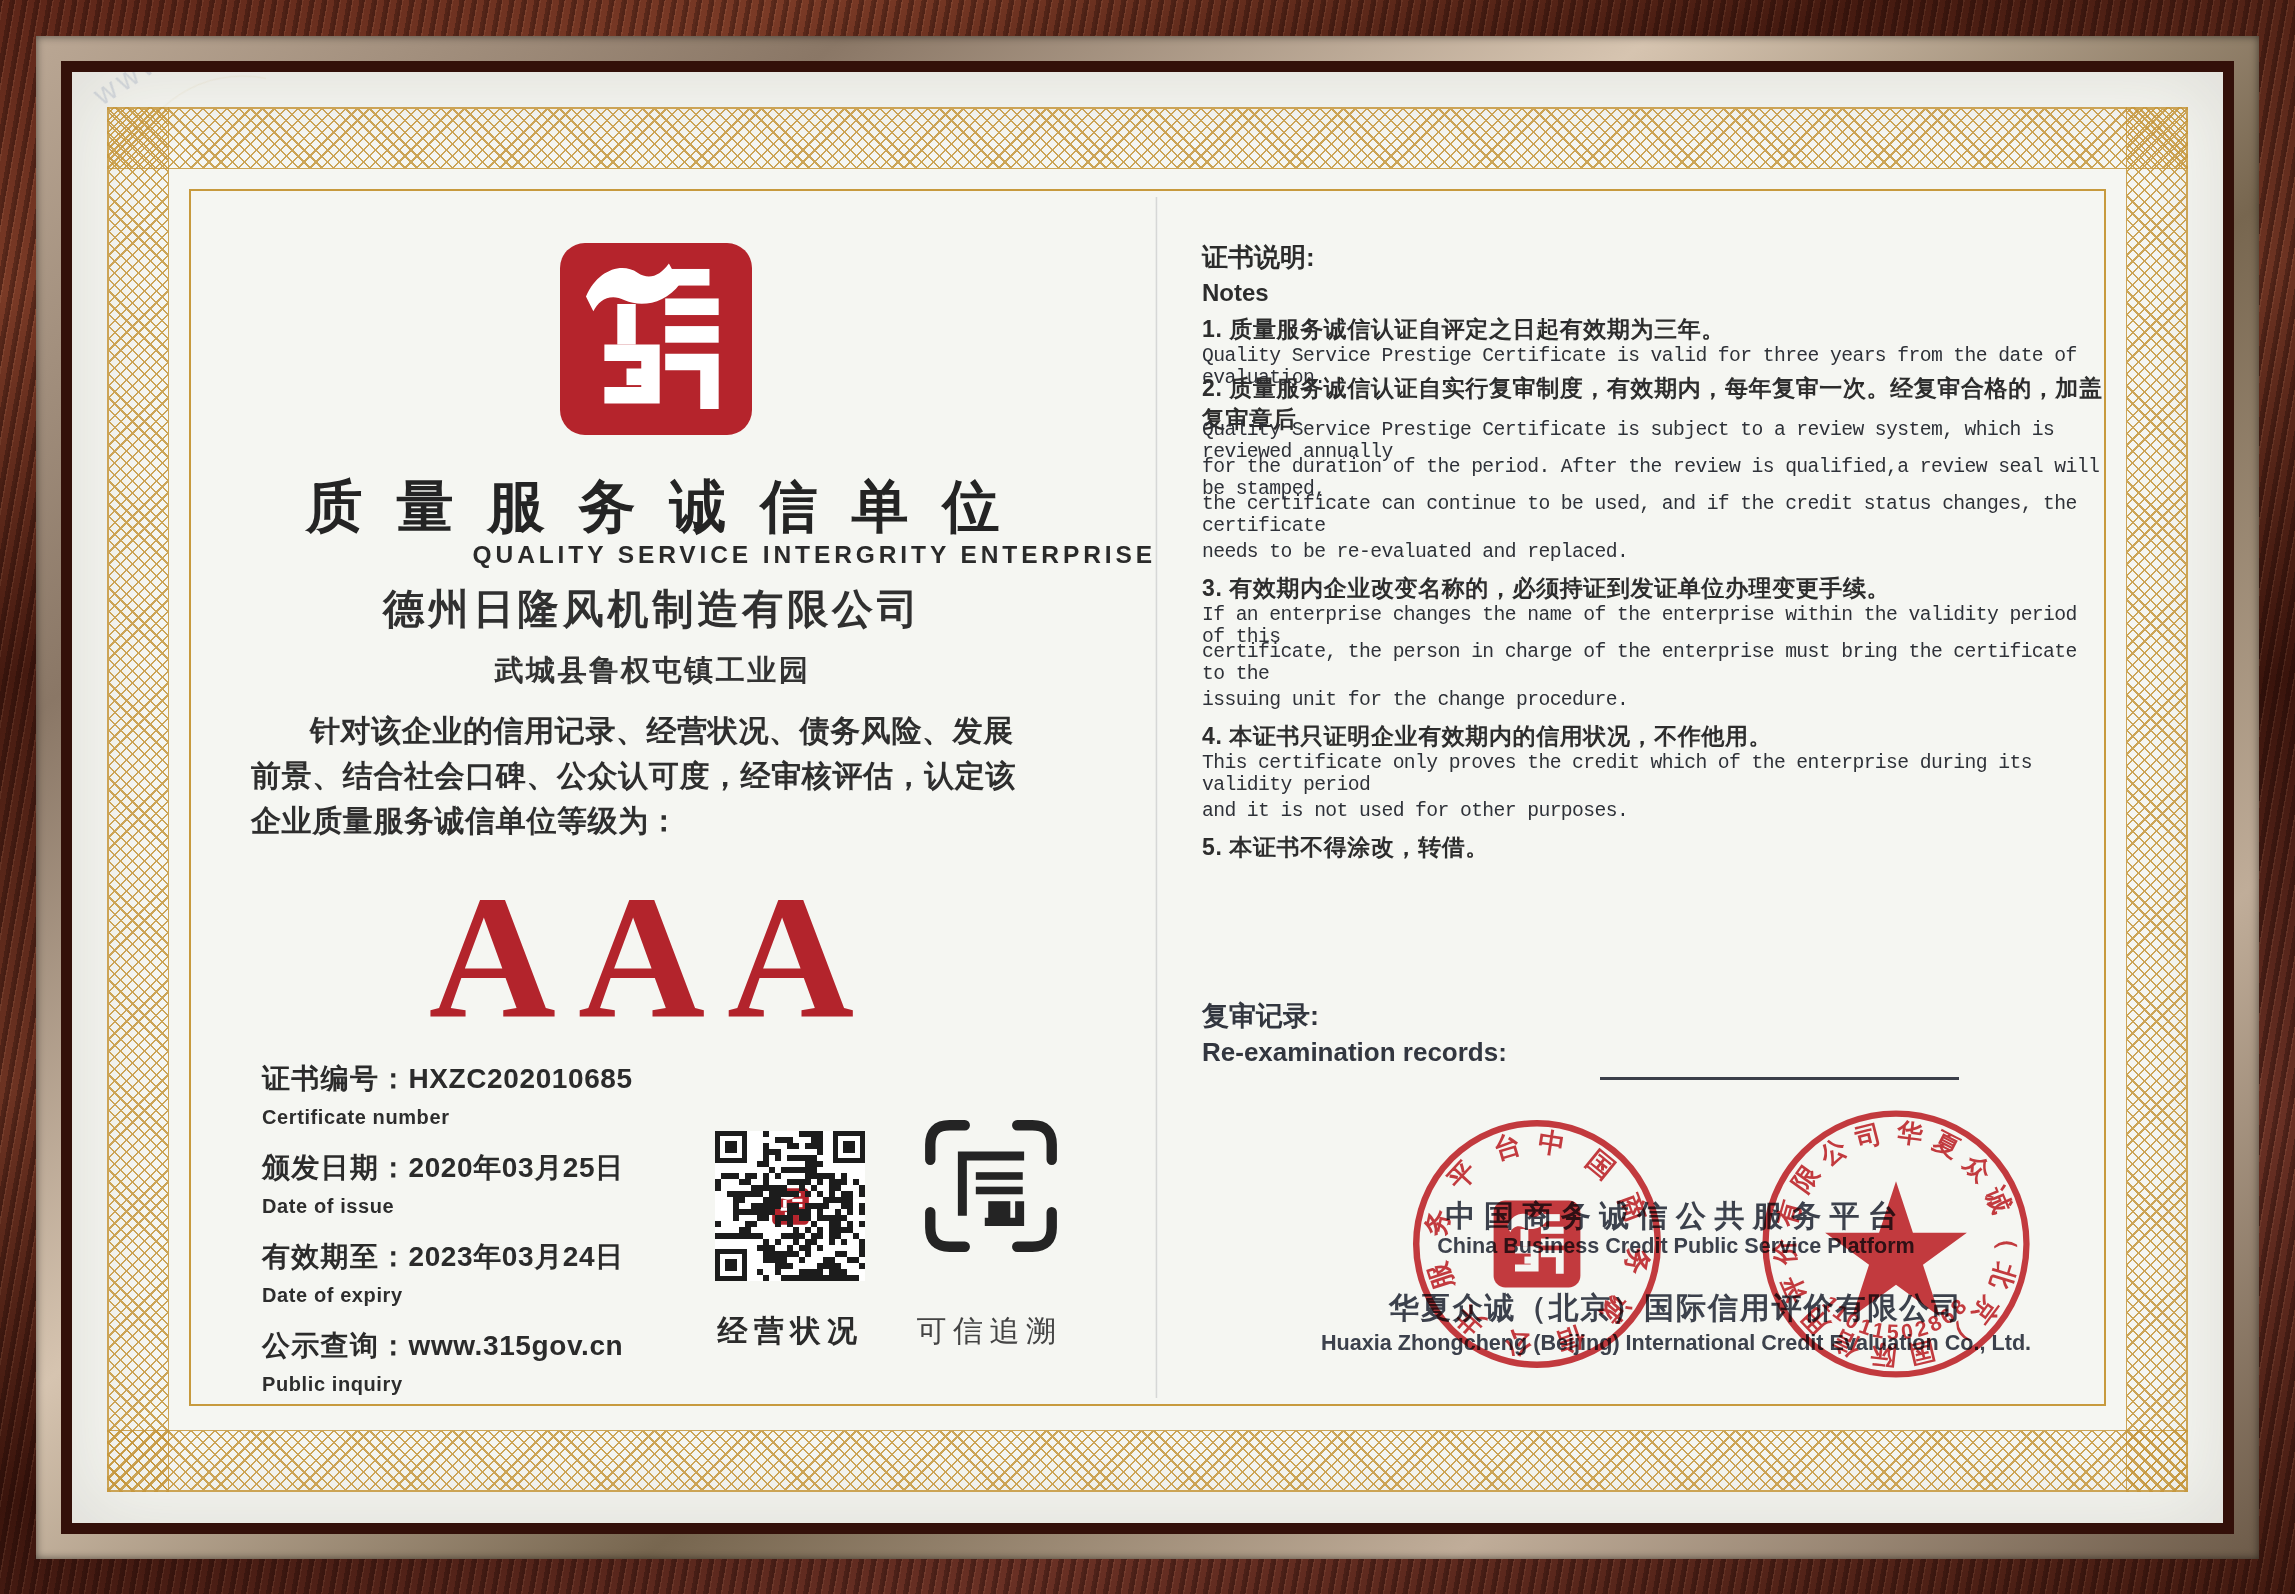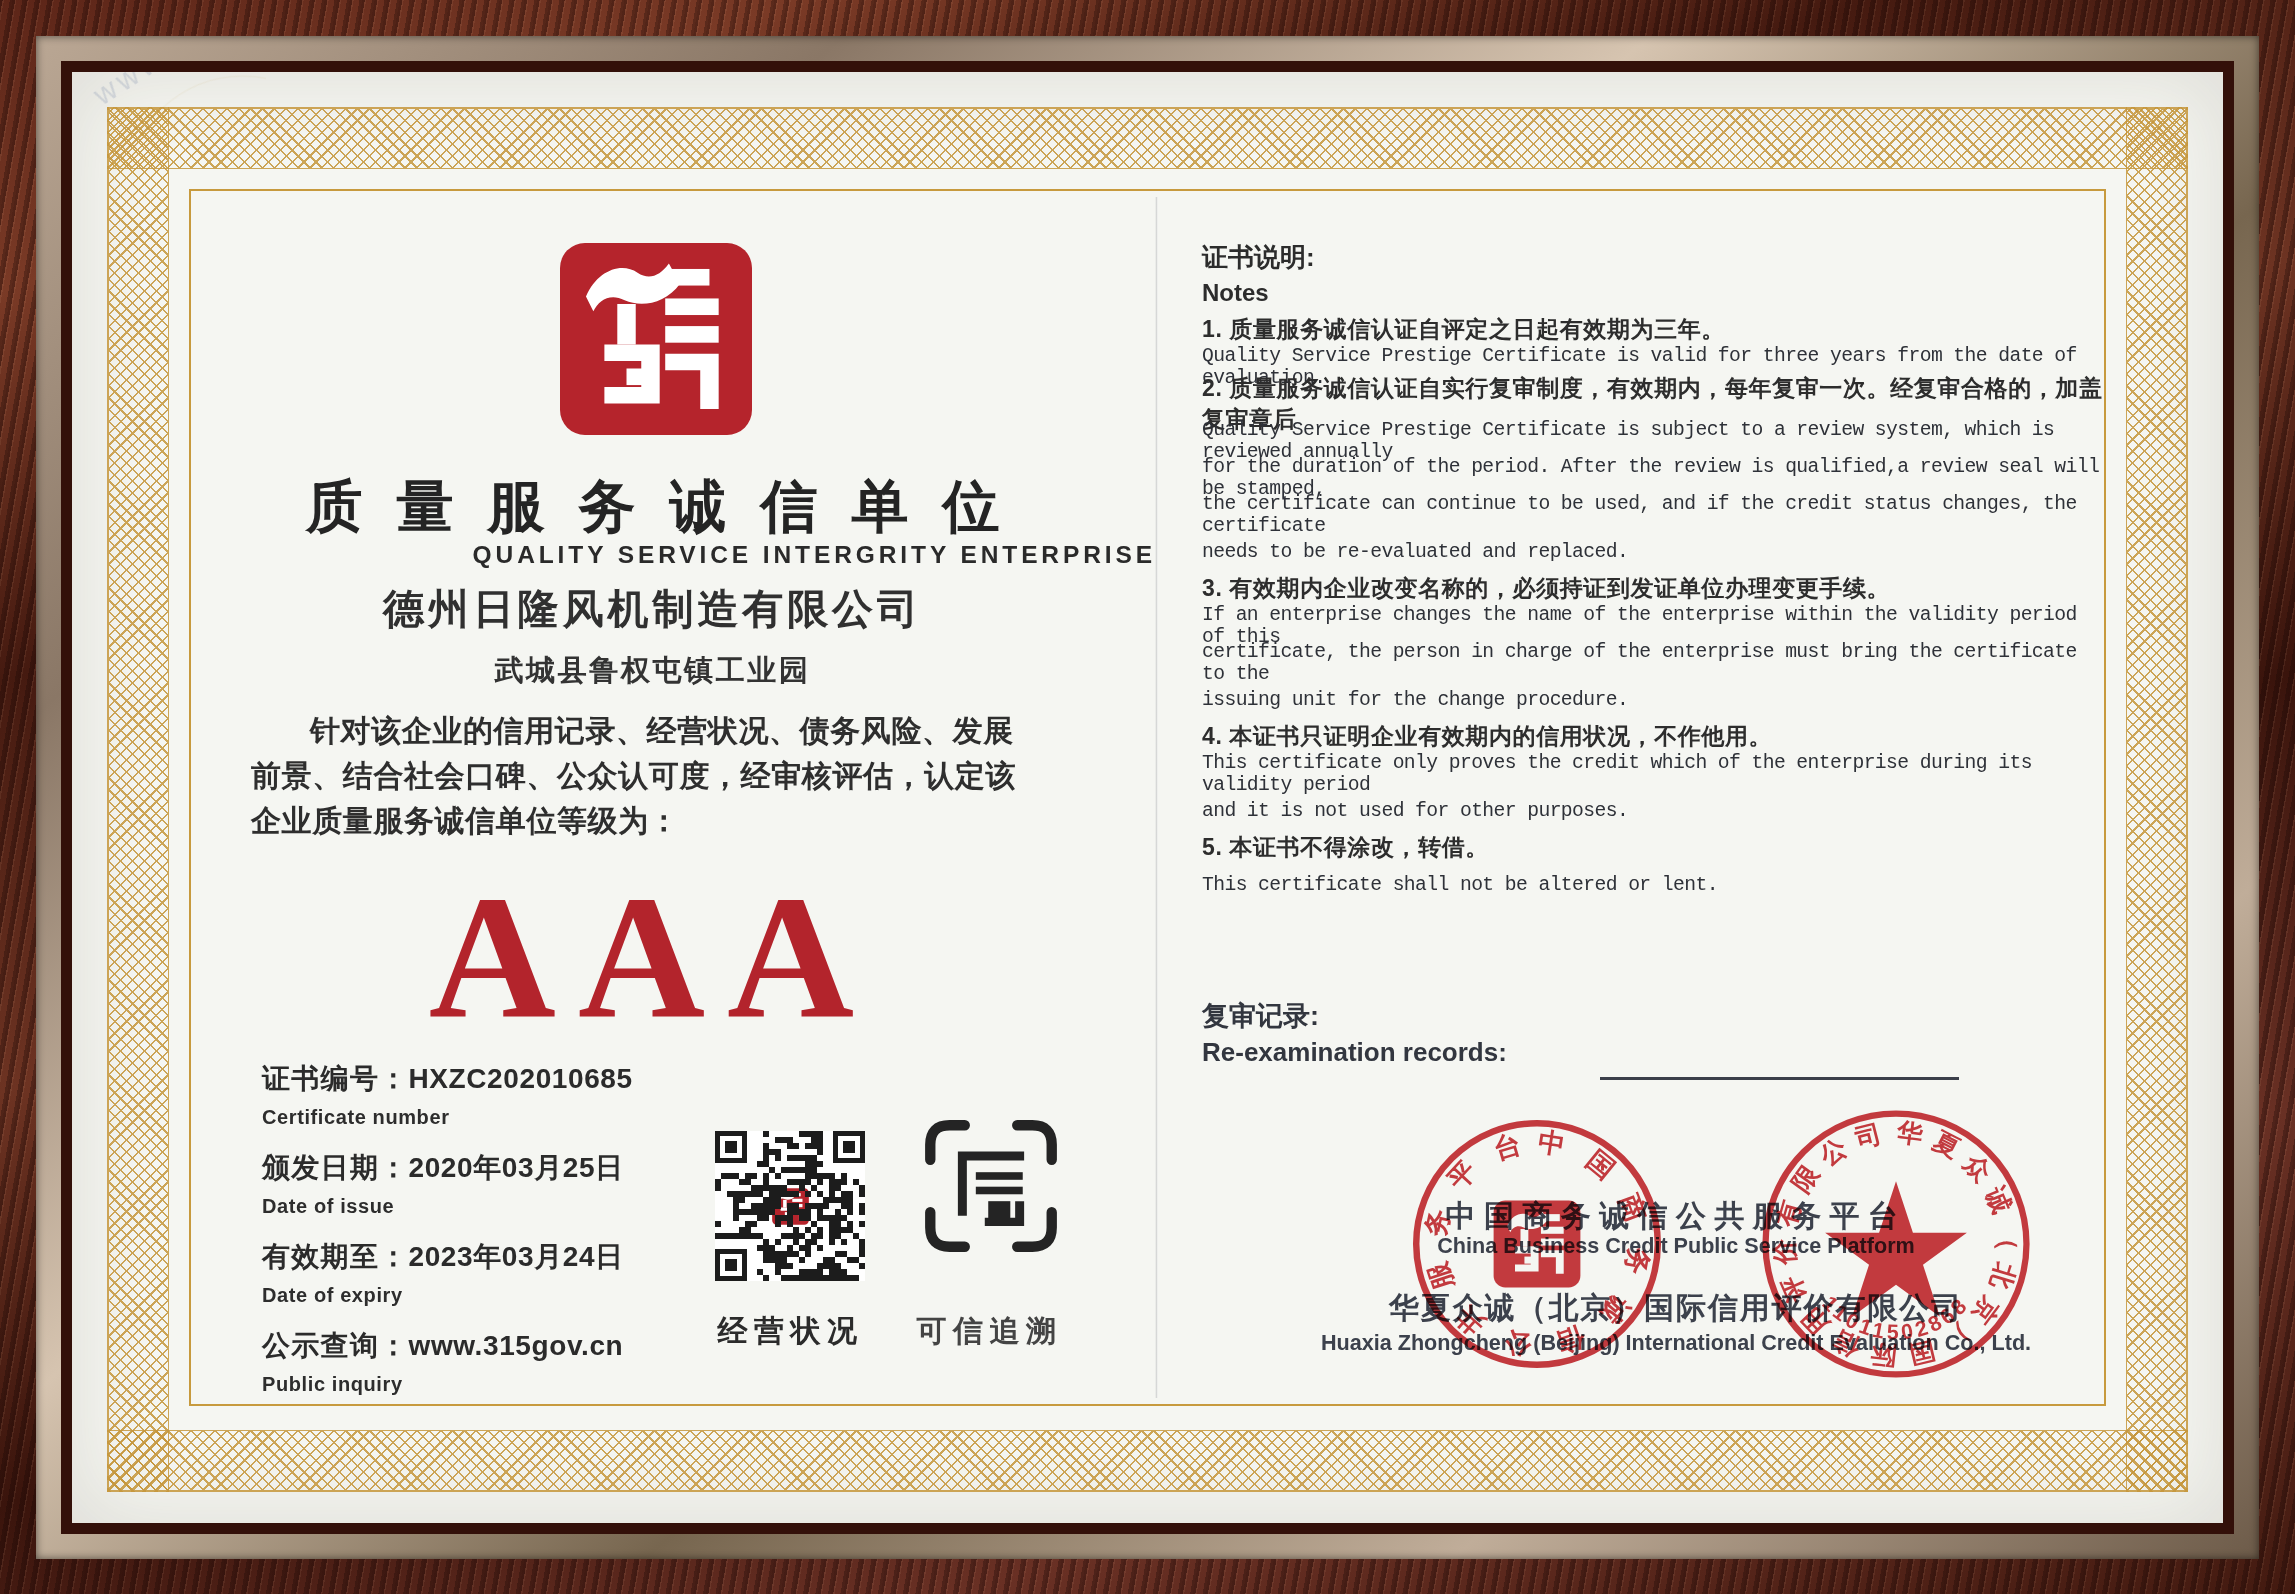--- a/index.html
+++ b/index.html
@@ -68,21 +68,21 @@
 
   
   #qr{left:715px;top:1131px;width:150px;height:150px;background:#fff;}
   #qr .cell{position:absolute;background:#1c1c1c;}
   .finder{position:absolute;width:32px;height:32px;border:5.2px solid #1c1c1c;background:#fff;box-sizing:border-box;}
   .finder::after{content:"";position:absolute;left:5.2px;top:5.2px;width:11.6px;height:11.6px;background:#1c1c1c;}
   #qr-seal{position:absolute;left:56px;top:56px;width:39px;height:39px;}
   #qr-label{left:677px;top:1311px;width:227px;text-align:center;font-weight:bold;
      font-size:30px;letter-spacing:6.5px;color:#2b2b2b;}
   #trace{left:922px;top:1117px;width:138px;height:138px;}
-  #trace-label{left:876px;top:1311px;width:227px;text-align:center;font-weight:bold;
+  #trace-label{left:876px;top:1311px;width:227px;text-align:center;font-weight:normal;
      font-size:30px;letter-spacing:6.5px;color:#444;}
 
   
   #notes-zh{left:1202px;top:240px;font-weight:600;font-size:26px;color:#2c2c2c;}
   #notes-en{left:1202px;top:279px;font-weight:bold;font-size:24px;color:#2c2c2c;}
   #nlines{left:1202px;top:311px;width:904px;}
   .n-row{height:37px;display:flex;align-items:center;}
   .n-zh{font-weight:600;font-size:23px;letter-spacing:0.6px;color:#2d2d2d;}
   .n-en{font-family:"Liberation Mono","DejaVu Sans Mono",monospace;
         font-size:19.7px;color:#2e3138;letter-spacing:-0.6px;}
@@ -499,23 +499,20 @@
       </div>
     <div class="n-row">
         <span class="n-en">This certificate only proves the credit which of the enterprise during its validity period</span>
       </div>
     <div class="n-row">
         <span class="n-en">and it is not used for other purposes.</span>
       </div>
     <div class="n-row">
         <span class="n-zh">5. 本证书不得涂改，转借。</span>
       </div>
-    <div class="n-row">
-        <span class="n-en">This certificate shall not be altered or lent.</span>
-      </div>
   </div>
 
   <div id="rev-zh" class="abs z">复审记录:</div>
   <div id="rev-en" class="abs z">Re-examination records:</div>
   <div id="rev-line" class="abs z"></div>
 
   <div id="org-zh1" class="abs z org">中国商务诚信公共服务平台</div>
   <div id="org-en1" class="abs z org">China Business Credit Public Service Platform</div>
   <div id="org-zh2" class="abs z org">华夏众诚（北京）国际信用评价有限公司</div>
   <div id="org-en2" class="abs z org">Huaxia Zhongcheng (Beijing) International Credit Evaluation Co., Ltd.</div>

